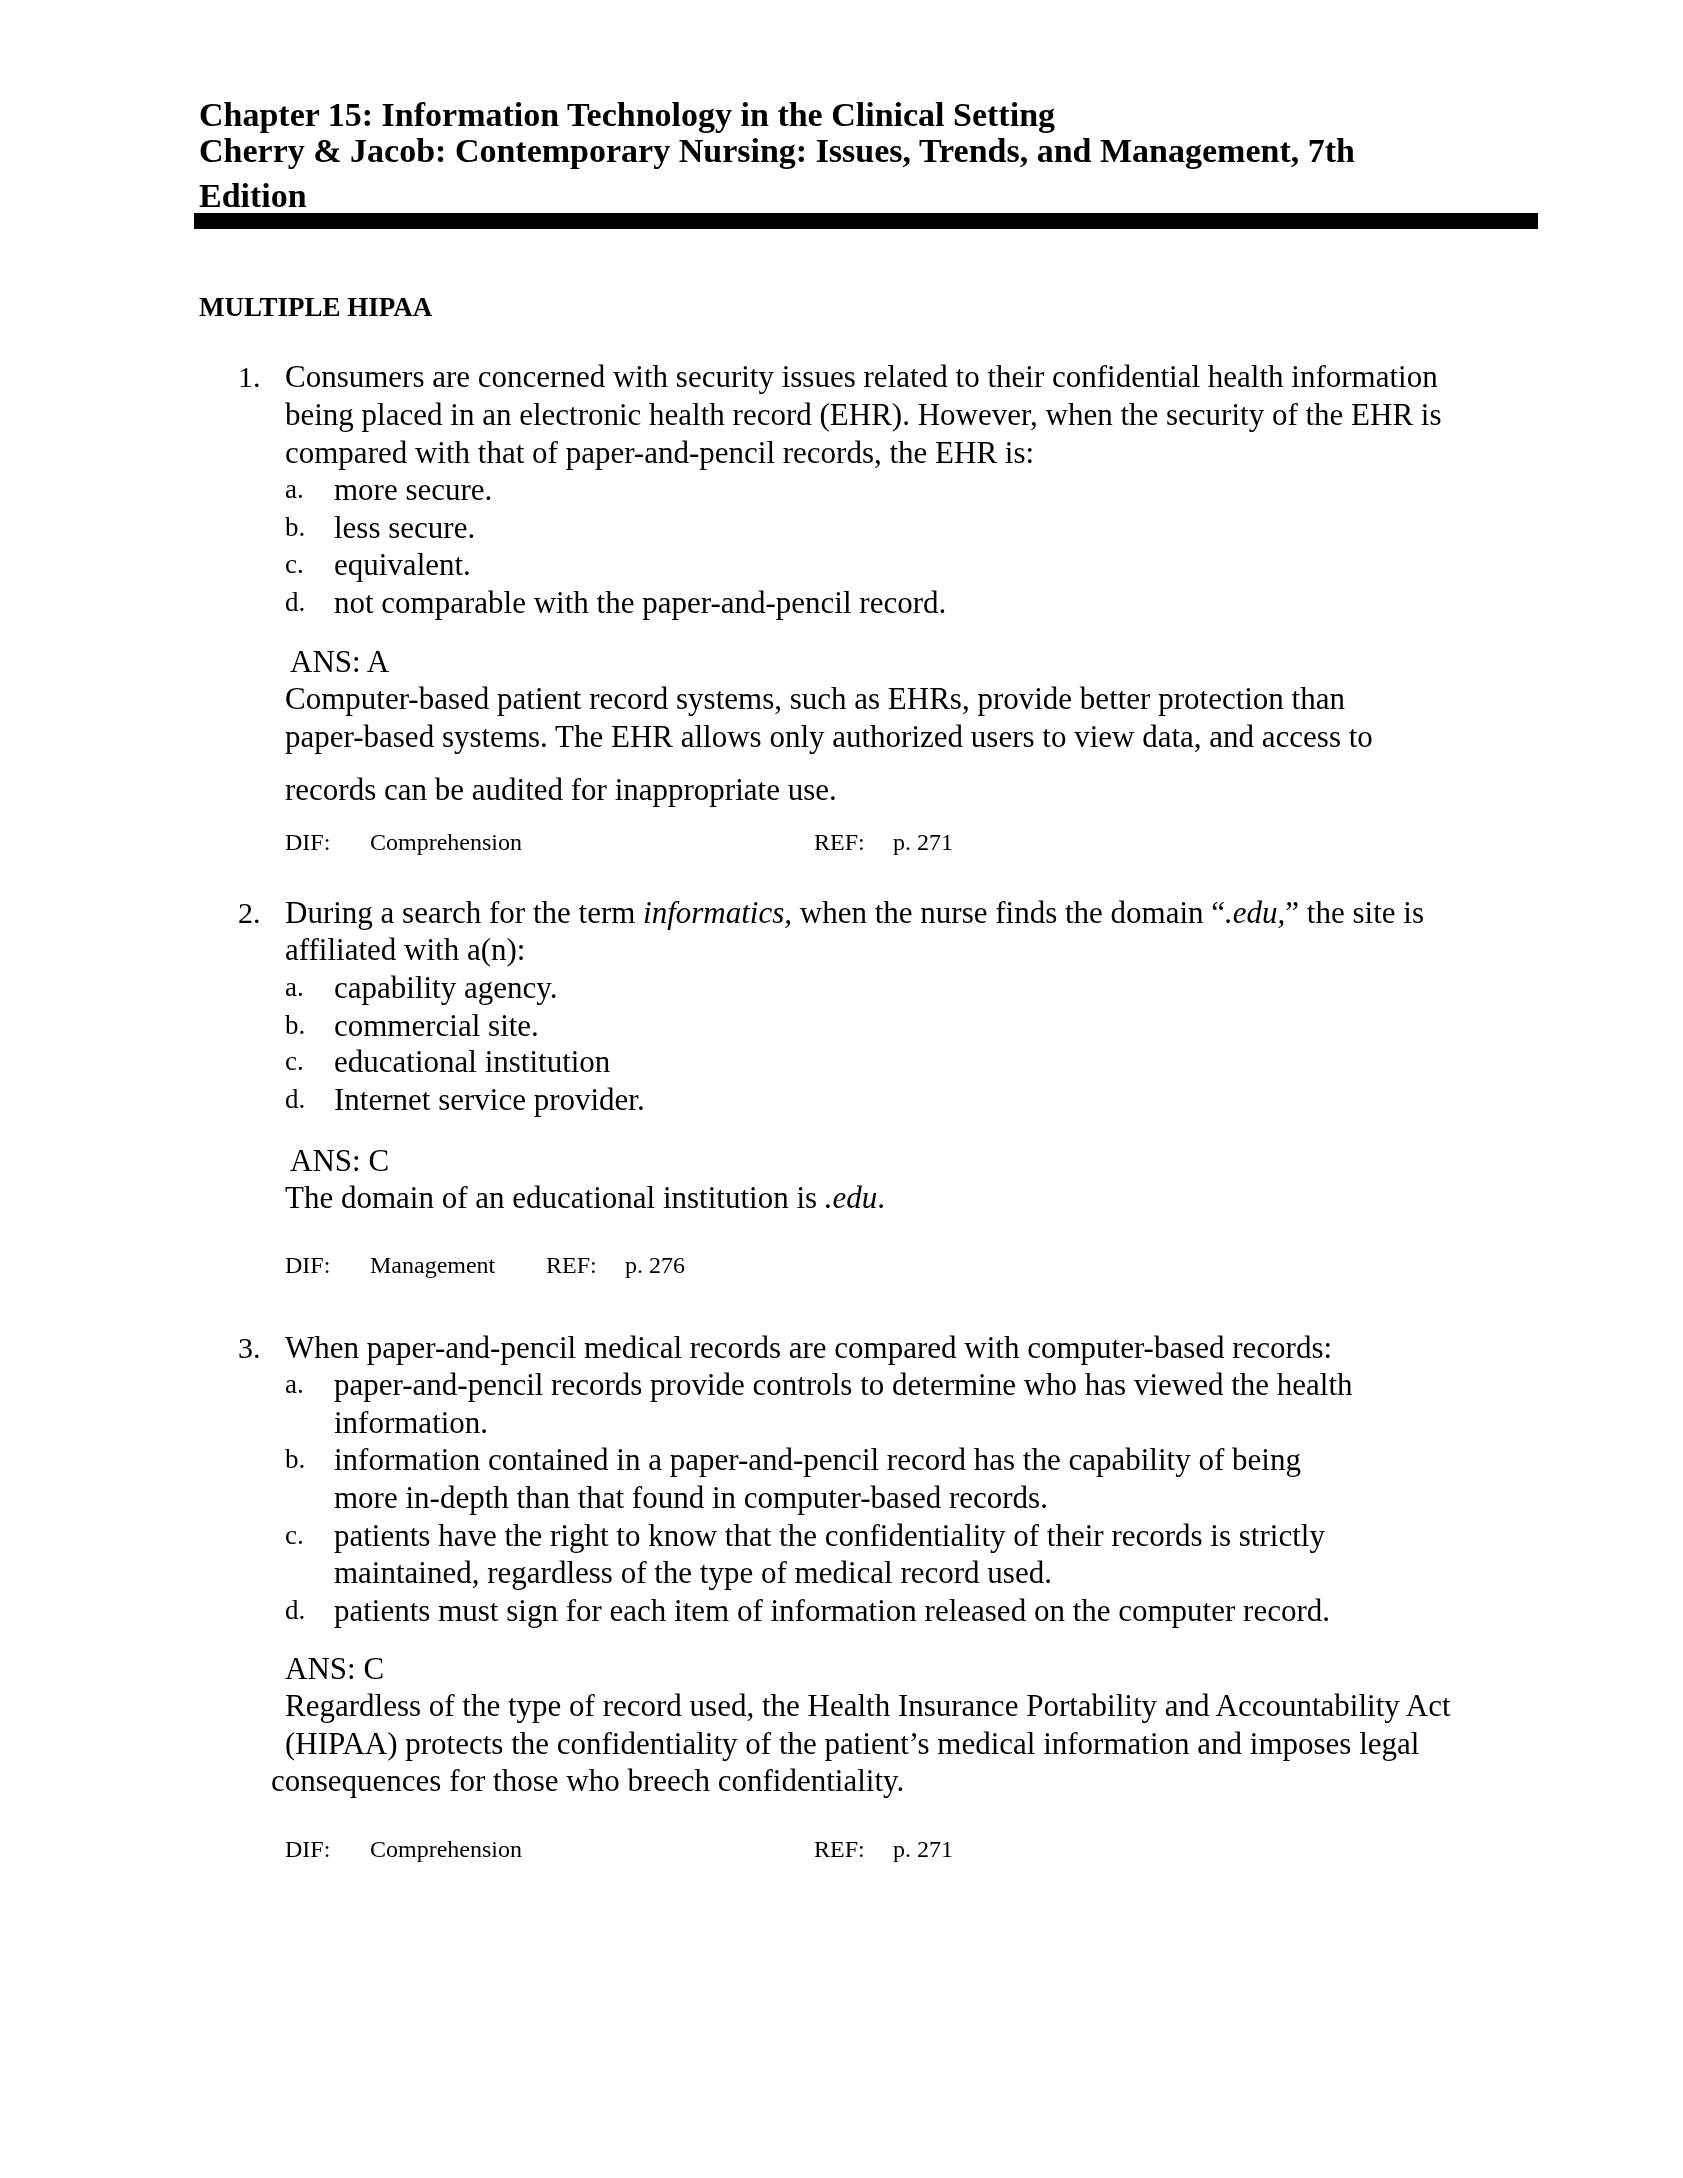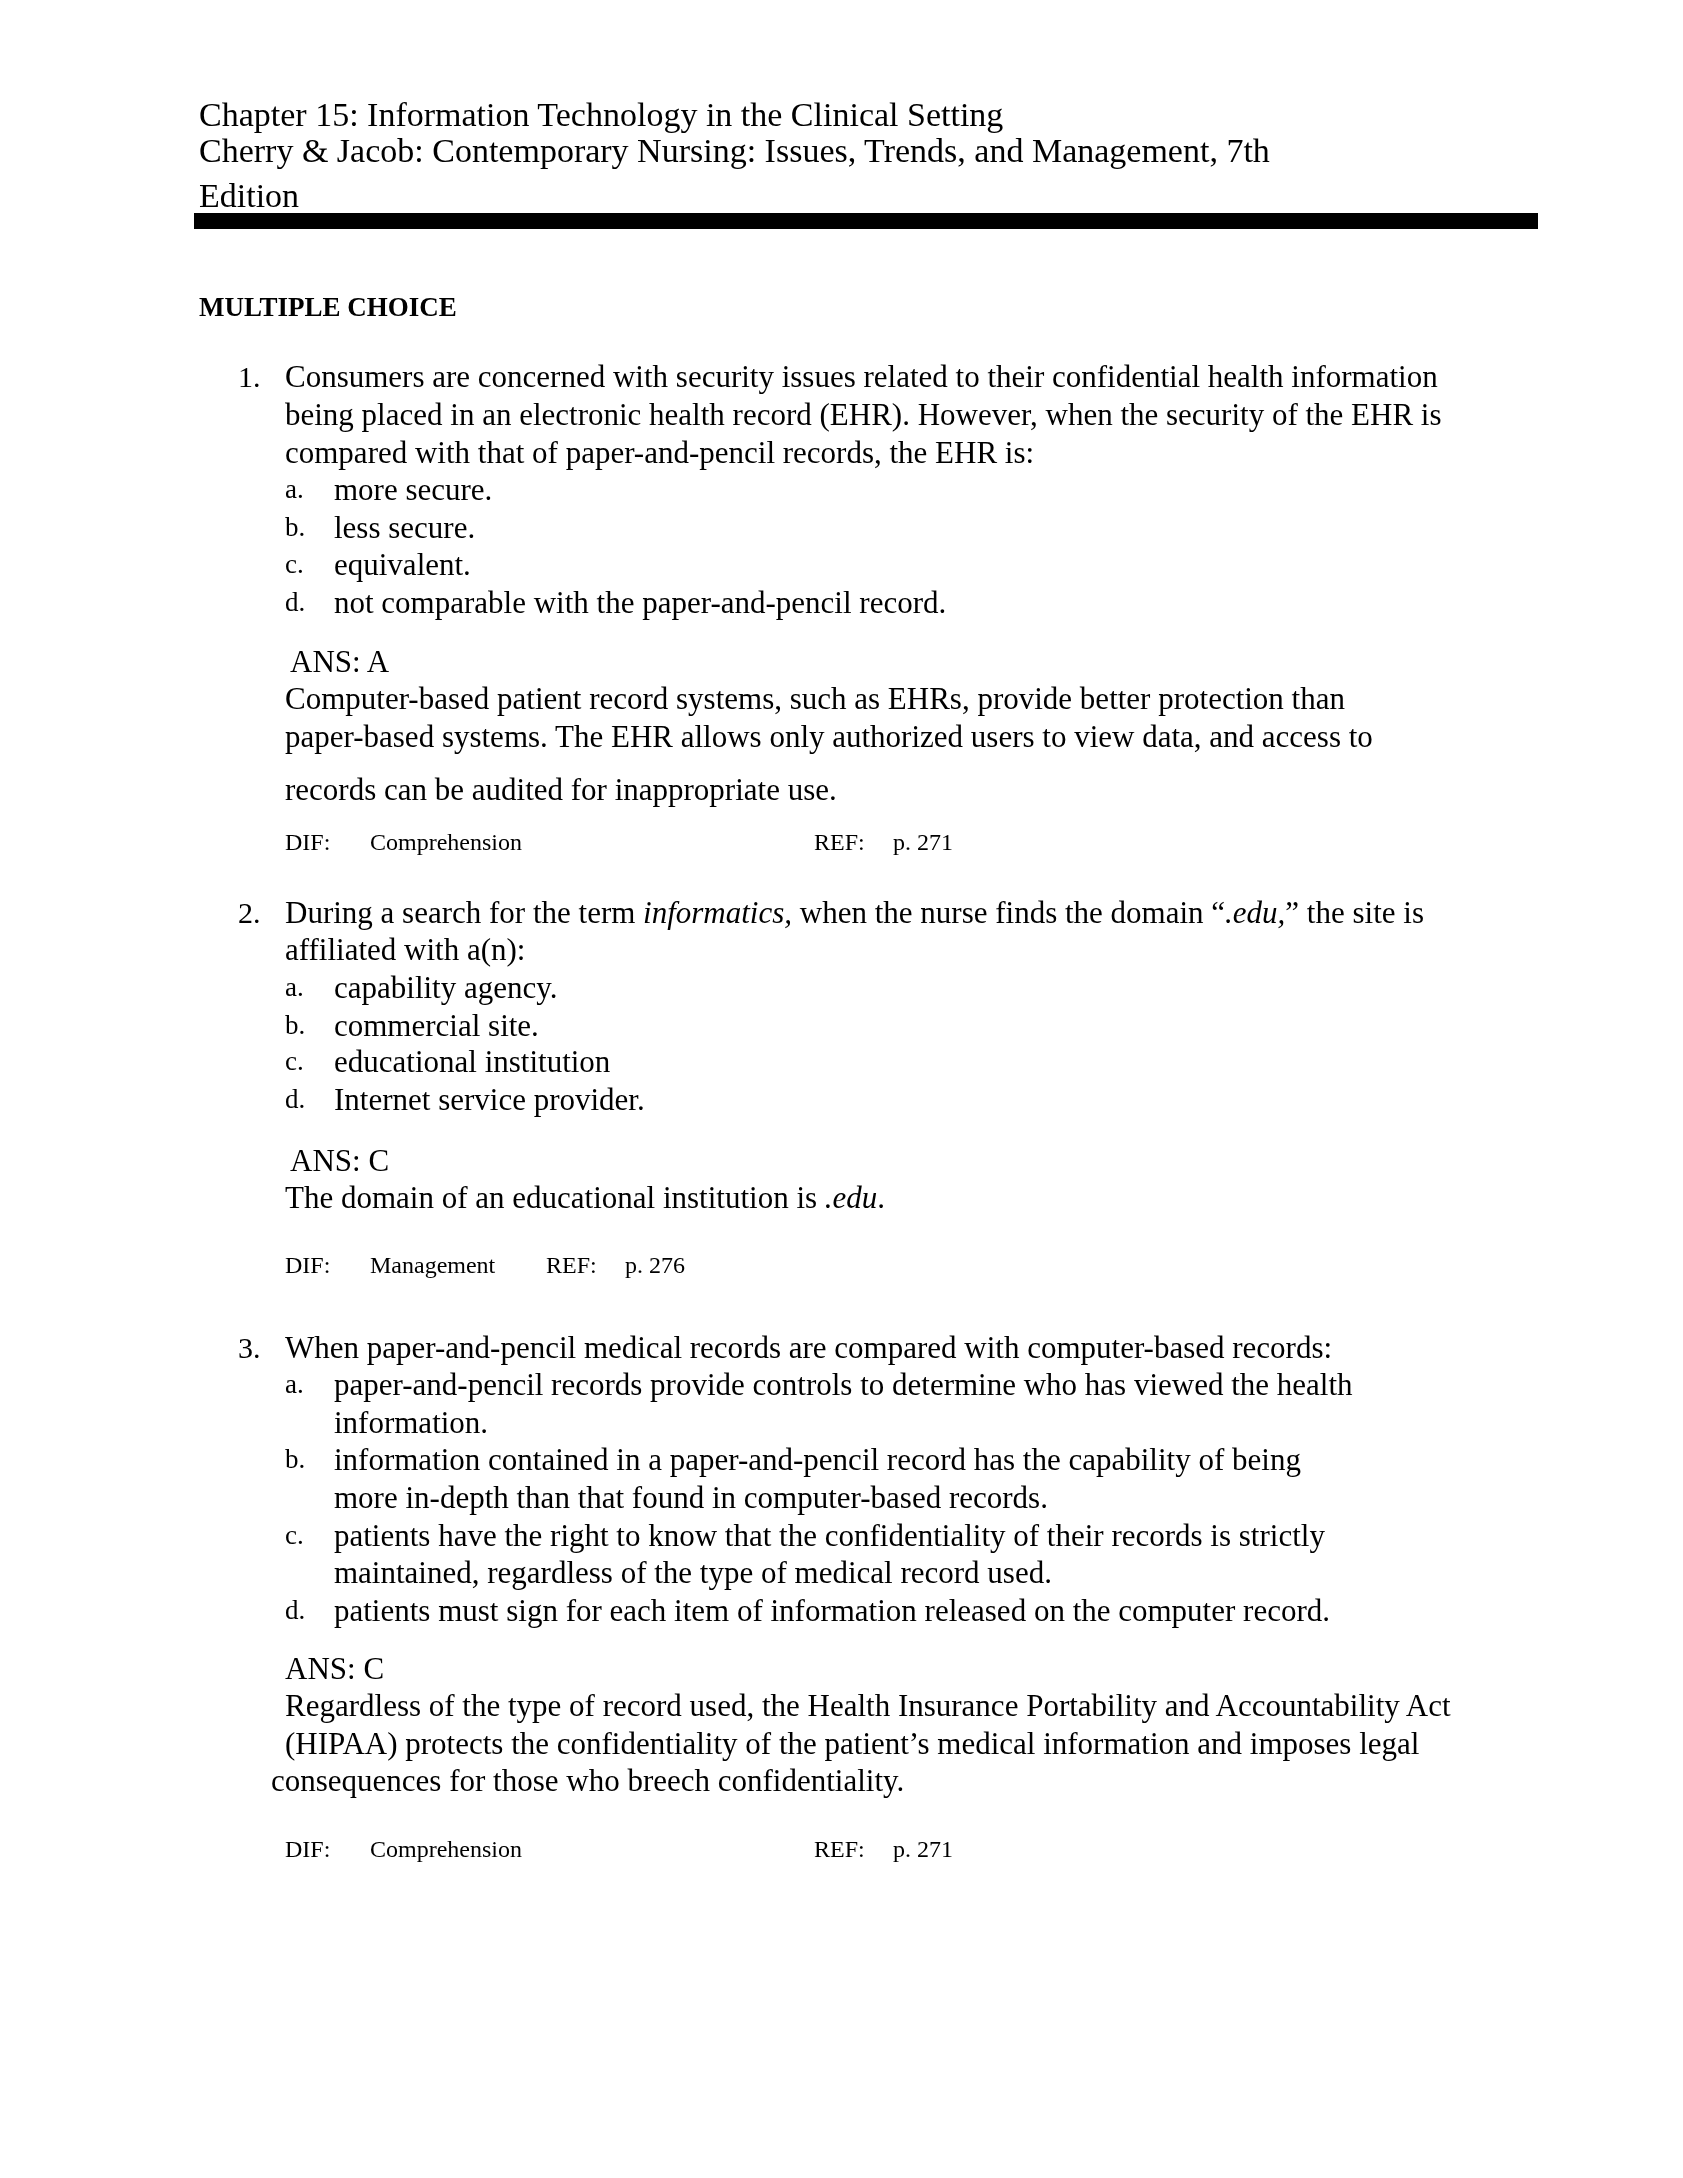--- a/index.html
+++ b/index.html
@@ -1,36 +1,36 @@
 <!DOCTYPE html>
 <html><head>
 <meta charset="utf-8">
 <style>
   html, body { margin: 0; padding: 0; background: #ffffff; }
   body { width: 1683px; height: 2178px; position: relative; overflow: hidden;
          font-family: "Liberation Serif", "DejaVu Serif", serif; color: #000; }
   .ln { position: absolute; white-space: nowrap; line-height: 1; }
-  .title { font-weight: normal; font-size: 34px; left: 199px; }
+  .title { font-weight: bold; font-size: 34px; left: 199px; }
   .rule { position: absolute; left: 194px; top: 213px; width: 1344px; height: 16px; background: #000; }
   .section { font-weight: bold; font-size: 27px; left: 199px; }
   .body { font-size: 31px; }
   .qnum { font-size: 30px; }
   .optl { font-size: 27px; }
   .small { font-size: 24px; }
   i { font-style: italic; }
 </style>
 </head>
 <body>
 
 <div class="ln title" style="top:98px">Chapter 15: Information Technology in the Clinical Setting</div>
 <div class="ln title" style="top:134px">Cherry &amp; Jacob: Contemporary Nursing: Issues, Trends, and Management, 7th</div>
 <div class="ln title" style="top:179px">Edition</div>
 <div class="rule"></div>
 
-<div class="ln section" style="top:294px">MULTIPLE CHOICE</div>
+<div class="ln section" style="top:294px">MULTIPLE HIPAA</div>
 
 <div>
   <div class="ln qnum" style="left:238px;top:362px">1.</div>
   <div class="ln body" style="left:285px;top:361px">Consumers are concerned with security issues related to their confidential health information</div>
   <div class="ln body" style="left:285px;top:399px">being placed in an electronic health record (EHR). However, when the security of the EHR is</div>
   <div class="ln body" style="left:285px;top:437px">compared with that of paper-and-pencil records, the EHR is:</div>
 
   <div class="ln optl" style="left:285px;top:476px">a.</div>
   <div class="ln body" style="left:334px;top:474px">more secure.</div>
   <div class="ln optl" style="left:285px;top:514px">b.</div>

